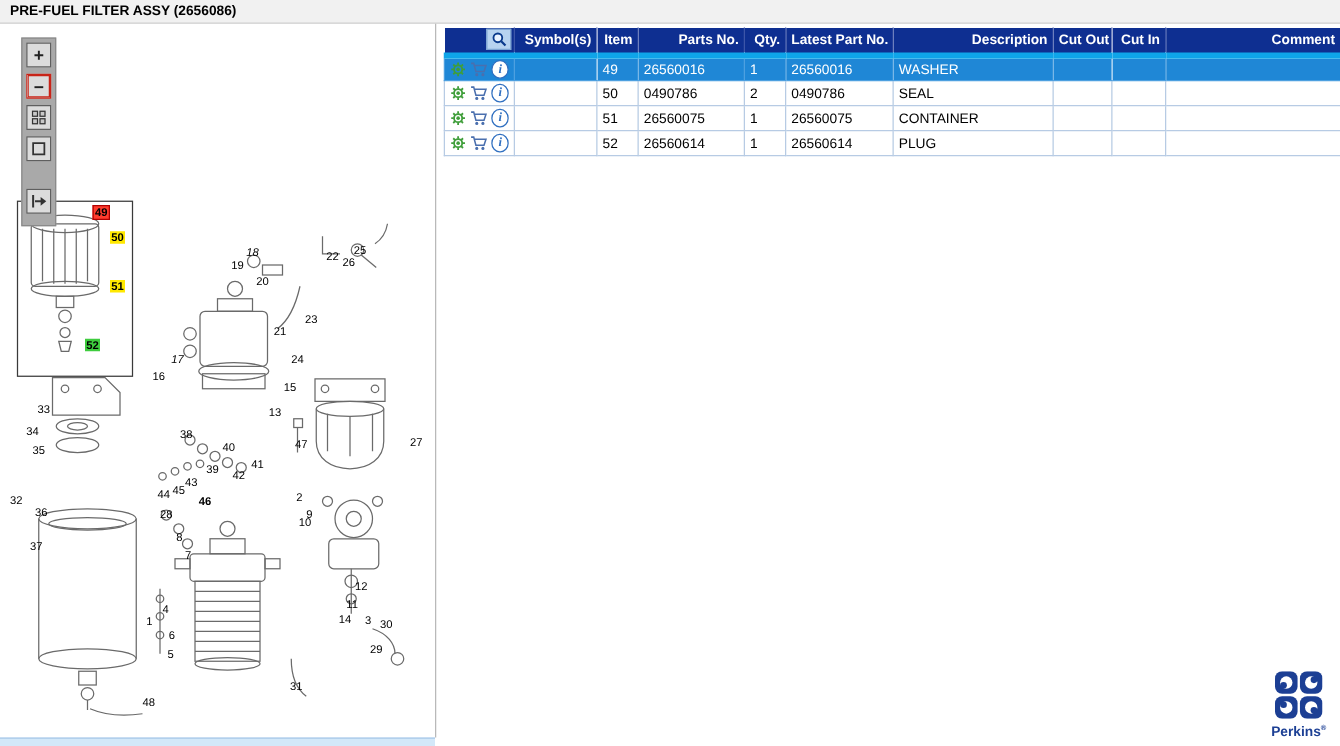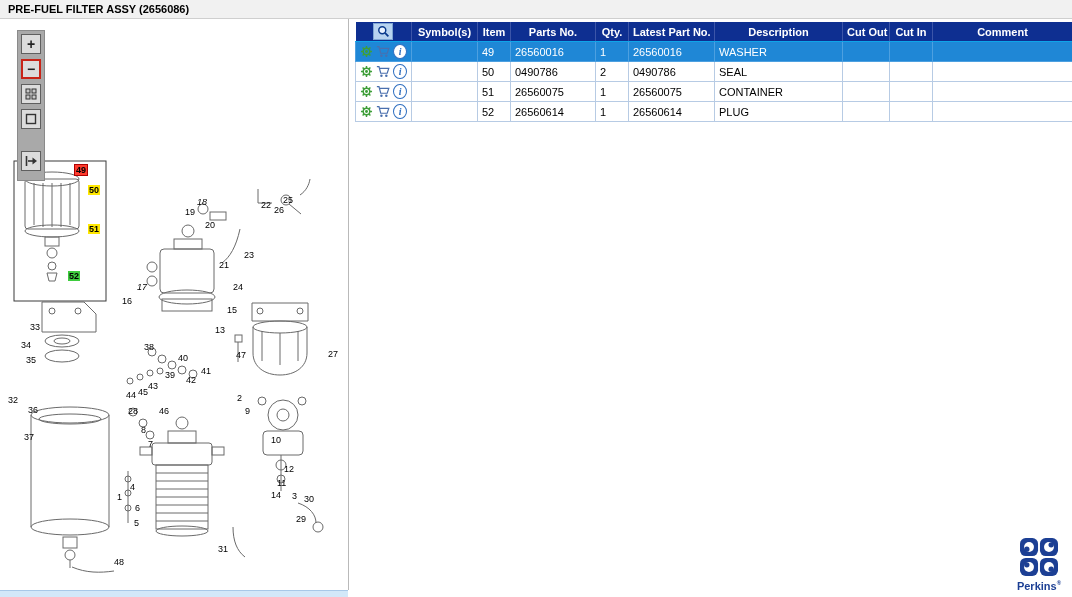--- a/index.html
+++ b/index.html
@@ -35,23 +35,23 @@
     border:1px solid #5f5f5f;box-sizing:border-box;
     display:flex;align-items:center;justify-content:center;
     font-size:14px;font-weight:bold;color:#222;cursor:pointer;line-height:1;
   }
   .tbtn.active{border:1px solid #c82418;box-shadow:inset 0 0 0 1px #c82418;}
   .tbtn.gap{margin-top:22px;}
   
   .table-wrap{position:absolute;left:355px;top:22px;}
   table{border-collapse:collapse;width:717px;table-layout:fixed;font-size:11px;}
   thead th{
-    background:#0e2f91;color:#fff;font-weight:bold;text-align:center;
+    background:#0e2f91;color:#fff;font-weight:bold;text-align:right;
     height:19px;box-sizing:border-box;padding:1px 4px;
-    border-right:1px solid #3c55a8;border-bottom:1px solid #0ea5e9;
+    border-right:1px solid #3c55a8;border-bottom:5px solid #0ea5e9;
     white-space:nowrap;overflow:hidden;
   }
   thead th:first-child{padding:1px 2px;}
   tbody td{
     height:20px;box-sizing:border-box;padding:1px 4px;background:#fff;color:#000;
     border:1px solid #b7cbe4;white-space:nowrap;overflow:hidden;vertical-align:middle;
   }
   tr.selected td{background:#1f87d6;color:#fff;border-color:#4da0e0;}
   .maglens{
     display:inline-flex;align-items:center;justify-content:center;
@@ -207,38 +207,38 @@
       <span class="callout" style="left: 164px; top: 351px;">39</span>
       <span class="callout" style="left: 185px; top: 356px;">42</span>
       <span class="callout" style="left: 200px; top: 347px;">41</span>
       <span class="callout" style="left: 235px; top: 331px;">47</span>
       <span class="callout" style="left: 7px; top: 376px;">32</span>
       <span class="callout" style="left: 27px; top: 386px;">36</span>
       <span class="callout" style="left: 23px; top: 413px;">37</span>
       <span class="callout" style="left: 125px; top: 371px;">44</span>
       <span class="callout" style="left: 137px; top: 368px;">45</span>
       <span class="callout" style="left: 147px; top: 362px;">43</span>
-      <span class="callout" style="left: 158px; top: 387px;">46</span>
+      <span class="callout" style="left: 158px; top: 377px; font-weight: bold;">46</span>
       <span class="callout" style="left: 127px; top: 387px;">28</span>
       <span class="callout" style="left: 140px; top: 406px;">8</span>
       <span class="callout" style="left: 147px; top: 420px;">7</span>
       <span class="callout" style="left: 236px; top: 374px;">2</span>
       <span class="callout" style="left: 244px; top: 387px;">9</span>
-      <span class="callout" style="left: 238px; top: 416px; margin-left: 32px;">10</span>
+      <span class="callout" style="left: 238px; top: 394px;">10</span>
       <span class="callout" style="left: 283px; top: 445px;">12</span>
       <span class="callout" style="left: 276px; top: 459px;">11</span>
       <span class="callout" style="left: 270px; top: 471px;">14</span>
       <span class="callout" style="left: 291px; top: 472px;">3</span>
       <span class="callout" style="left: 303px; top: 475px;">30</span>
       <span class="callout" style="left: 295px; top: 495px;">29</span>
       <span class="callout" style="left: 116px; top: 473px;">1</span>
       <span class="callout" style="left: 129px; top: 463px;">4</span>
       <span class="callout" style="left: 134px; top: 484px;">6</span>
       <span class="callout" style="left: 133px; top: 499px;">5</span>
-      <span class="callout" style="left: 217px; top: 525px;">31</span>
+      <span class="callout" style="left: 231px; top: 525px;">31</span>
       <span class="callout" style="left: 113px; top: 538px;">48</span>
     </div>
 </div>
 
 <div class="toolbar">
     <div class="tbtn">+</div>
     <div class="tbtn active">−</div>
     <div class="tbtn">
       <svg width="12" height="12" viewBox="0 0 12 12">
         <g fill="#c8c8c8" stroke="#333">

